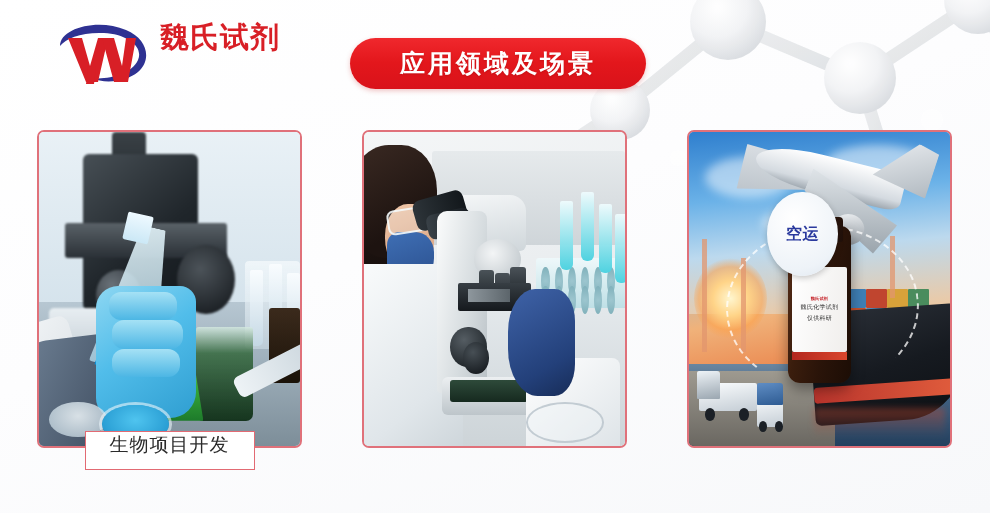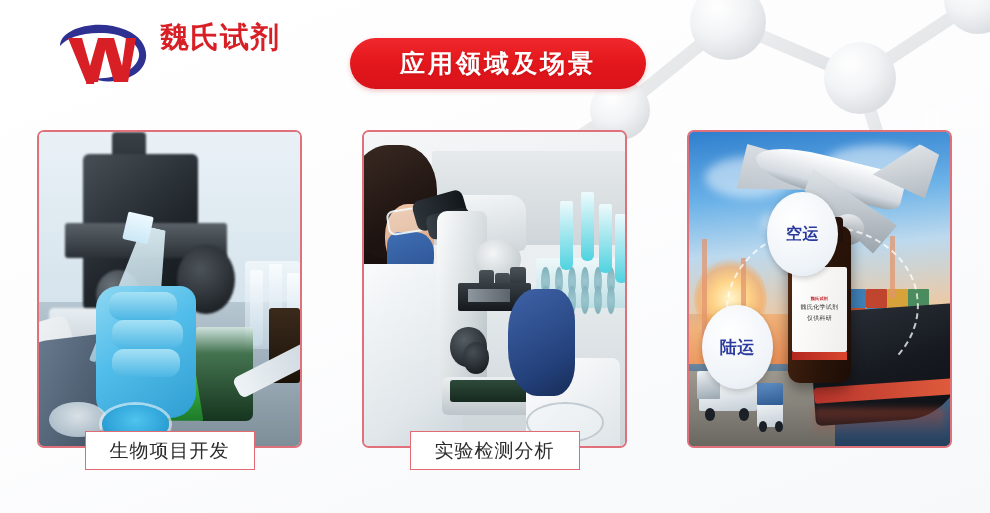--- a/index.html
+++ b/index.html
@@ -48,21 +48,21 @@
     position:absolute; top:130px; width:265px; height:318px;
     border:2px solid #e0717a; border-radius:7px;
     overflow:visible;
   }
   .card .photo { position:absolute; inset:0; border-radius:5px; overflow:hidden; }
 
   .card-label {
     position:absolute; left:50%; transform:translateX(-50%);
     bottom:-24px; width:170px; height:39px;
     background:#ffffff; border:1.5px solid #e26a73;
-    display:flex; align-items:center; justify-content:center;
+    display:flex; justify-content:center;
     z-index:6;
   }
   .card-label span { font-size:19px; color:#2b2b2b; letter-spacing:1px; white-space:nowrap; }
 
   #card-1 { left:37px; }
   #card-2 { left:362px; }
   #card-3 { left:687px; }
 
   
   .ph1 { width:100%; height:100%;
@@ -428,23 +428,20 @@
         <div class="knob2"></div>
         <div class="knob3"></div>
         <div class="base2"></div>
         <div class="base-pad"></div>
         <div class="pipette"></div>
         <div class="hand-sleeve"></div>
         <div class="glove2"></div>
         <div class="bowl"></div>
       </div>
     </div>
-    <div class="card-label">
-      <span>实验检测分析</span>
-    </div>
   </div>
 
   <div class="card" id="card-3">
     <div class="photo">
       <div class="ph3">
         <div class="sky"></div>
         <div class="cloud c1"></div>
           <div class="cloud c2"></div>
           <div class="cloud c3"></div>
         <div class="sun"></div>
@@ -493,20 +490,17 @@
         <div class="bottle-label">
           <div class="bl-logo">魏氏试剂</div>
           <div class="bl-l1">魏氏化学试剂</div>
           <div class="bl-l2">仅供科研</div>
         </div>
         <div class="bottle-band"></div>
 
         <div class="bubble" id="bubble-air">
           <span>空运</span>
         </div>
-        <div class="bubble" id="bubble-land">
-          <span>陆运</span>
-        </div>
       </div>
     </div>
   </div>
 
 </div>
 
 </body></html>

